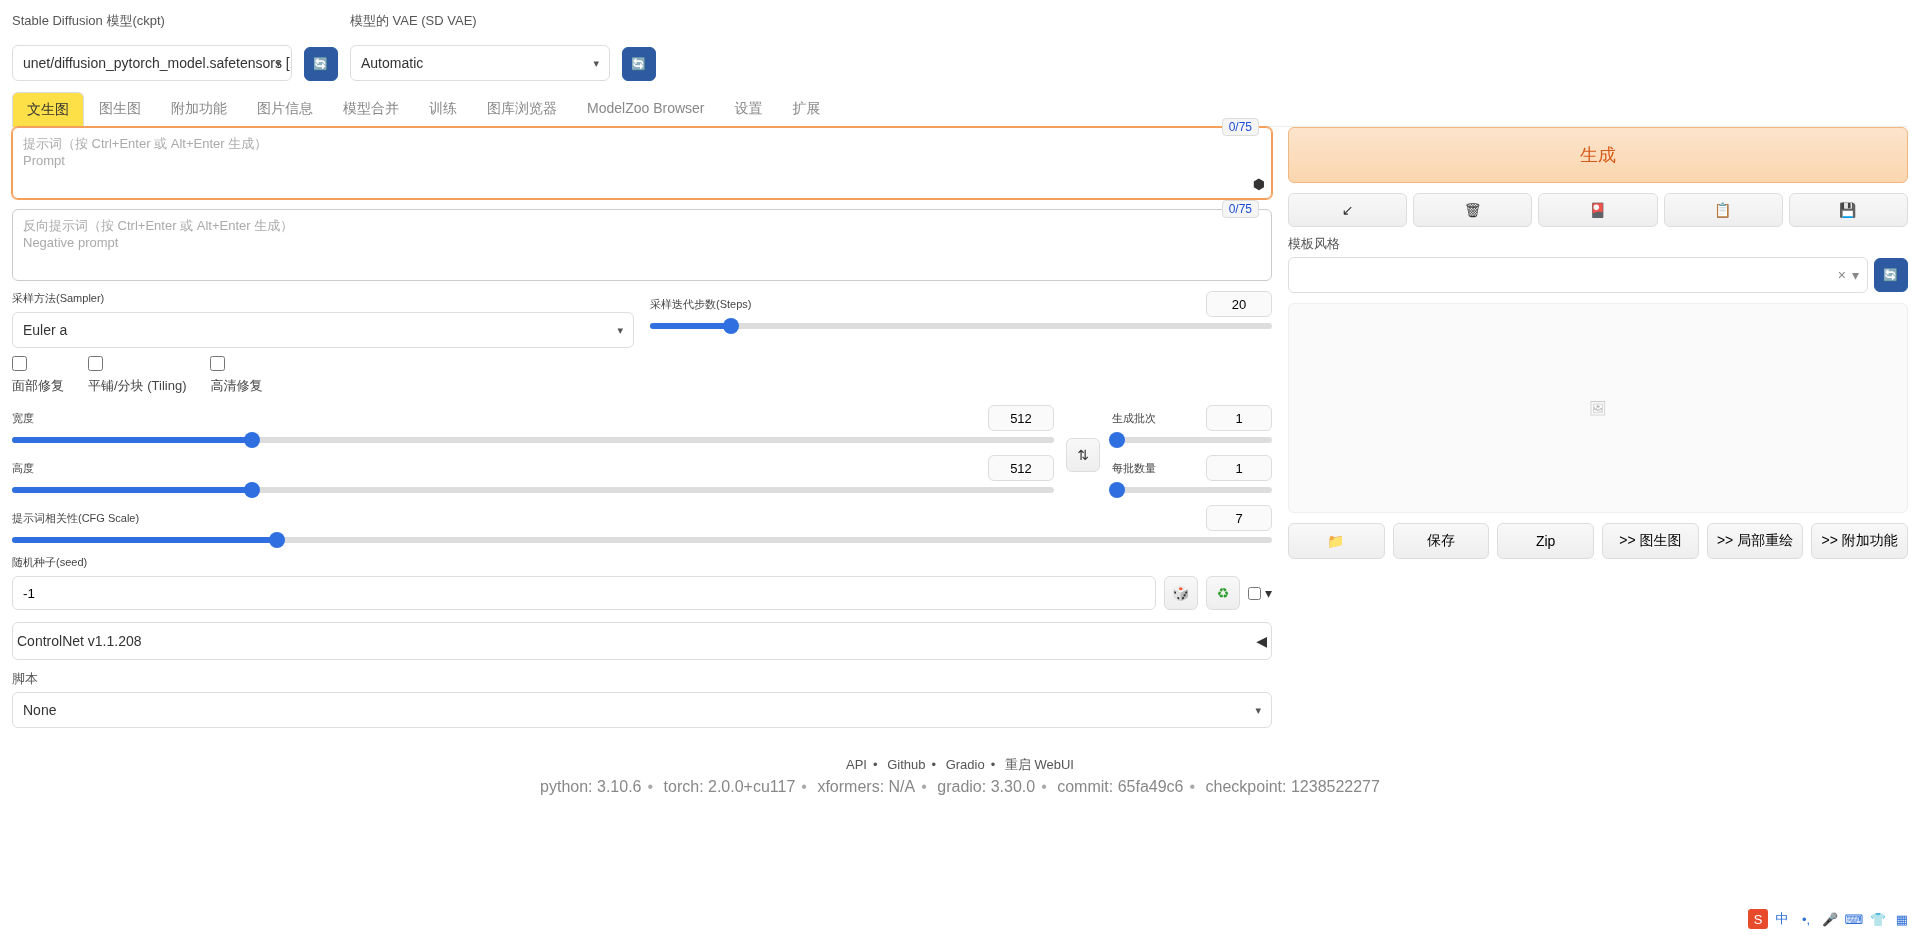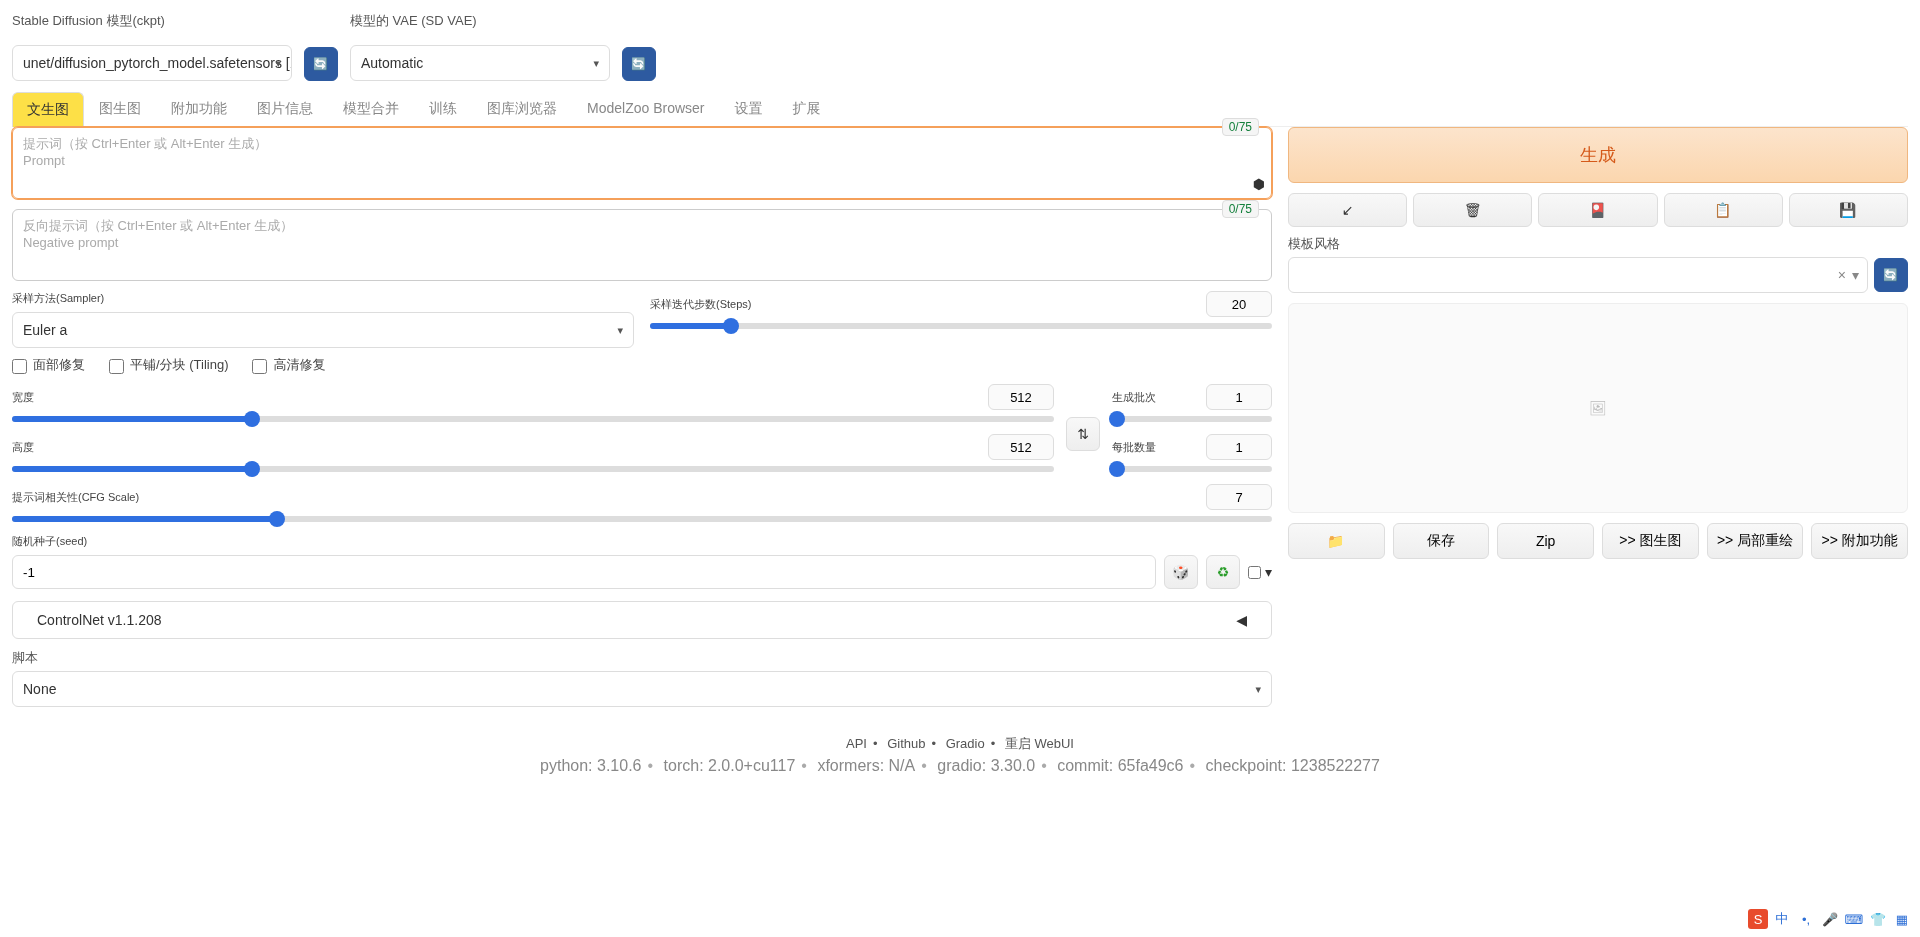--- a/index.html
+++ b/index.html
@@ -13,43 +13,43 @@
 .refresh-btn { background: #2d5aa0; color: #fff; border-color: #2d5aa0; font-size: 12px; }
 .tabs { display: flex; gap: 0; border-bottom: 1px solid #eee; margin-bottom: 0; }
 .tab { padding: 8px 14px; font-size: 14px; color: #888; cursor: pointer; border: 1px solid transparent; border-bottom: none; }
 .tab.active { color: #333; border-color: #ddd; border-radius: 6px 6px 0 0; background: #fde047; position: relative; top: 1px; }
 .main { display: flex; gap: 16px; margin-top: 0; }
 .left { flex: 0 0 1260px; }
 .right { flex: 1; }
 .prompt-box { position: relative; border: 1px solid #ccc; border-radius: 6px; padding: 8px 10px; margin-bottom: 10px; min-height: 72px; }
 .prompt-box.focus { border-color: #f5a05a; box-shadow: 0 0 0 1px #f5a05a; }
 .prompt-ph { color: #aaa; font-size: 13px; line-height: 1.3; }
-.token-count { position: absolute; top: -10px; right: 12px; background: #f5f5f5; border: 1px solid #ddd; border-radius: 4px; padding: 1px 6px; font-size: 12px; color: #15803d; }
+.token-count { position: absolute; top: -10px; right: 12px; background: #f5f5f5; border: 1px solid #ddd; border-radius: 4px; padding: 1px 6px; font-size: 12px; color: #1d4ed8; }
 .prompt-icon { position: absolute; bottom: 6px; right: 6px; }
 .generate-btn { width: 100%; height: 56px; background: linear-gradient(#fce4cc,#fbd6ae); border: 1px solid #f0b780; border-radius: 6px; color: #d55a1a; font-size: 18px; cursor: pointer; margin-bottom: 10px; }
 .btn-row { display: flex; gap: 6px; margin-bottom: 8px; }
 .small-btn { flex: 1; height: 34px; }
 .styles-label { font-size: 13px; color: #555; margin-bottom: 4px; }
 .styles-row { display: flex; gap: 6px; align-items: center; }
 .styles-select { flex: 1; border: 1px solid #ddd; border-radius: 6px; height: 36px; display: flex; align-items: center; justify-content: flex-end; padding: 0 8px; gap: 6px; color: #888; }
 .param-row { display: flex; align-items: center; gap: 10px; margin-bottom: 6px; }
 .param-label { font-size: 11px; color: #444; flex: 1; }
 .num-input { width: 66px; height: 26px; border: 1px solid #ddd; border-radius: 6px; text-align: center; font-size: 13px; background: #fafafa; }
 .slider-track { position: relative; height: 6px; background: #ddd; border-radius: 3px; margin: 4px 0 12px 0; }
 .slider-fill { position: absolute; height: 100%; background: #2f6fe0; border-radius: 3px; }
 .slider-thumb { position: absolute; top: 50%; width: 16px; height: 16px; background: #2f6fe0; border-radius: 50%; transform: translate(-50%,-50%); }
 .checks { display: flex; gap: 24px; margin: 8px 0 10px; font-size: 13px; color: #444; }
-.checks label { display: flex; align-items: flex-end; gap: 6px; cursor: pointer; }
+.checks label { display: flex; align-items: flex-start; gap: 6px; cursor: pointer; flex-direction: column; }
 .checks input { width: 15px; height: 15px; }
 .dim-row { display: flex; gap: 12px; align-items: flex-start; }
 .dim-col { flex: 1; }
 .swap-btn { width: 34px; height: 34px; align-self: center; }
 .seed-row { display: flex; gap: 8px; align-items: center; }
 .seed-input { flex: 1; height: 34px; border: 1px solid #ddd; border-radius: 6px; padding: 0 10px; }
-.accordion { border: 1px solid #ddd; border-radius: 6px; padding: 10px 24px; margin-top: 12px; display: flex; justify-content: space-between; cursor: pointer; font-size: 14px; }
+.accordion { border: 1px solid #ddd; border-radius: 6px; padding: 10px 4px; margin-top: 12px; display: flex; justify-content: space-between; cursor: pointer; font-size: 14px; }
 .preview { border: 1px solid #eee; border-radius: 6px; background: #fafafa; height: 210px; display: flex; align-items: center; justify-content: center; color: #bbb; margin-top: 10px; margin-bottom: 10px; }
 .action-row { display: flex; gap: 8px; }
 .action-btn { flex: 1; height: 36px; border: 1px solid #ddd; border-radius: 6px; background: linear-gradient(#f8f8f8,#eee); font-size: 14px; cursor: pointer; }
 .footer { text-align: center; margin-top: 28px; font-size: 13px; color: #555; }
 .footer .links span { color: #555; }
 .footer .meta { margin-top: 4px; font-size: 16px; color: #888; }
 .footer .dot { margin: 0 6px; color: #aaa; }
 .ime-bar { position: fixed; bottom: 8px; right: 8px; display: flex; gap: 4px; align-items: center; }
 .ime-ico { width: 20px; height: 20px; display: flex; align-items: center; justify-content: center; font-size: 13px; border-radius: 3px; }
 </style>

